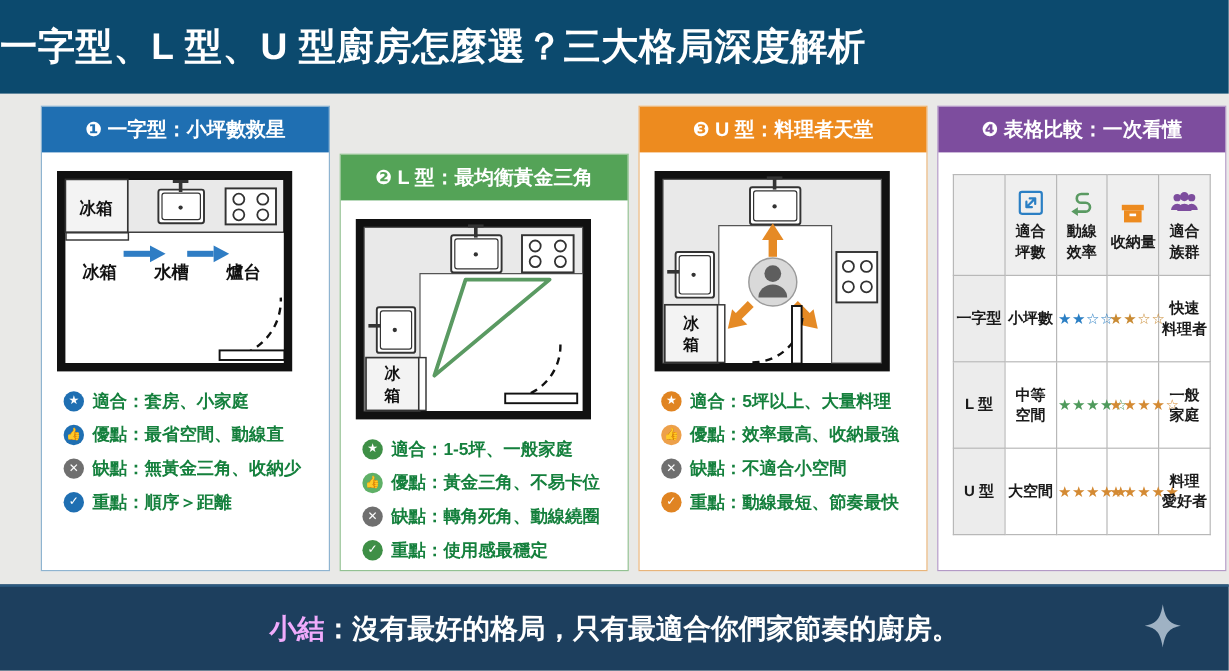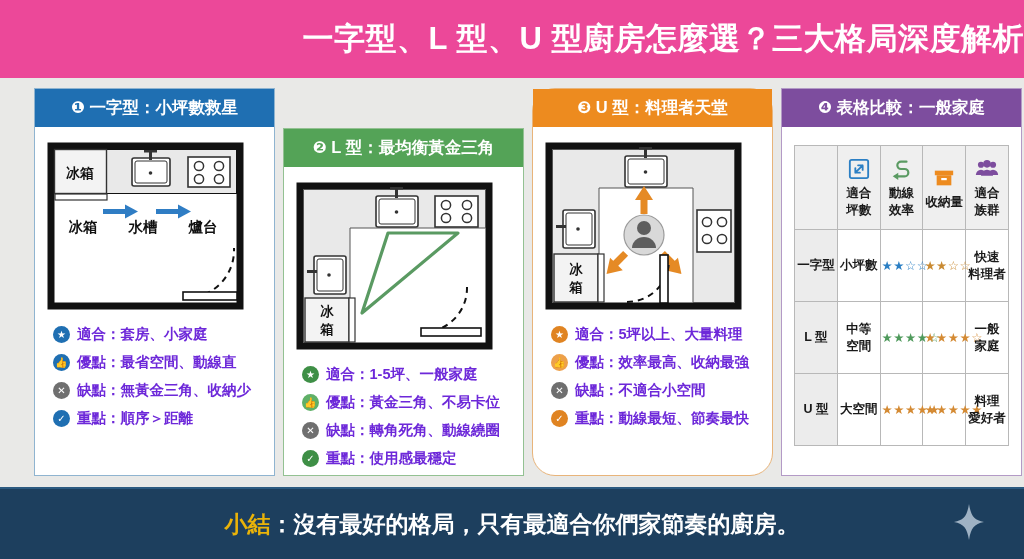--- a/index.html
+++ b/index.html
@@ -7,22 +7,22 @@
     width: 1024px; height: 559px;
     font-family: "Liberation Sans", "DejaVu Sans", sans-serif;
     background: #e9e9e7;
     overflow: hidden;
     position: relative;
   }
 
   
   .titlebar {
     height: 78px;
-    background: #ec4899;
-    display: flex; align-items: center; justify-content: flex-end;
+    background: #0c4a6e;
+    display: flex; align-items: center; justify-content: flex-start;
   }
   .titlebar .title {
     color: #ffffff;
     font-size: 31px;
     font-weight: bold;
     letter-spacing: 0.5px;
     white-space: nowrap;
   }
 
   
@@ -35,21 +35,21 @@
     padding: 0 18px;
   }
   .panel {
     flex: 1 1 0;
     display: flex; flex-direction: column;
     background: #ffffff;
     border: 1px solid #9bb7cc;
   }
   .panel.p1 { border-color: #8fb4d0; }
   .panel.p2 { border-color: #93c192; margin-top: 40px; }
-  .panel.p3 { border-color: #e8b47a; border-radius: 23px; }
+  .panel.p3 { border-color: #e8b47a; }
   .panel.p4 { border-color: #b39ac6; }
 
   .panel-head {
     height: 38px;
     display: flex; align-items: center; justify-content: center;
     color: #fff; font-size: 16.5px; font-weight: bold;
     white-space: nowrap;
   }
   .p1 .panel-head { background: #1f6fb2; }
   .p2 .panel-head { background: #54a357; }
@@ -77,21 +77,21 @@
     gap: 9px;
   }
   .bullet { display: flex; align-items: center; gap: 7px; }
   .bullet .bicon {
     width: 17px; height: 17px; border-radius: 50%;
     flex: 0 0 17px;
     display: flex; align-items: center; justify-content: center;
     color: #fff; font-size: 10px; line-height: 1;
   }
   .bullet .btext {
-    font-size: 14.5px; font-weight: bold; color: #6d28d9;
+    font-size: 14.5px; font-weight: bold; color: #15803d;
     white-space: nowrap;
   }
 
   
   .tablewrap { padding: 8px 4px; }
   table.cmp {
     border-collapse: collapse;
     width: 100%;
     table-layout: fixed;
     border-radius: 11px;
@@ -114,21 +114,21 @@
   
   .footer {
     position: absolute;
     left: 0; bottom: 0;
     width: 1024px; height: 72px;
     background: #1d3f5e;
     display: flex; align-items: center; justify-content: center;
     border-top: 2px solid #2c5a80;
   }
   .footer .ftext { font-size: 23px; font-weight: bold; color: #ffffff; white-space: nowrap; }
-  .footer .fhi { color: #eab308; }
+  .footer .fhi { color: #f0abfc; }
   .sparkle { position: absolute; right: 38px; top: 50%; transform: translateY(-50%); }
 </style>
 </head>
 <body>
 
 <div class="titlebar">
   <div class="title">一字型、L 型、U 型廚房怎麼選？三大格局深度解析</div>
 </div>
 
 <div class="panels">
@@ -315,21 +315,21 @@
         </div>
         <div class="bullet">
           <span class="bicon" style="background:#e08422">✓</span>
           <span class="btext">重點：動線最短、節奏最快</span>
         </div>
       </div>
     </div>
   </div>
 
   <div class="panel p4">
-    <div class="panel-head">❹ 表格比較：一般家庭</div>
+    <div class="panel-head">❹ 表格比較：一次看懂</div>
     <div class="panel-body">
       <div class="tablewrap">
         <table class="cmp">
           <thead>
             <tr>
               <th></th>
               <th>
                 <div class="colhead-ic">
                   <svg width="22" height="22" viewBox="0 0 24 24">
                       <rect x="2" y="2" width="20" height="20" rx="2" fill="none" stroke="#2b7fc4" stroke-width="2"></rect>

